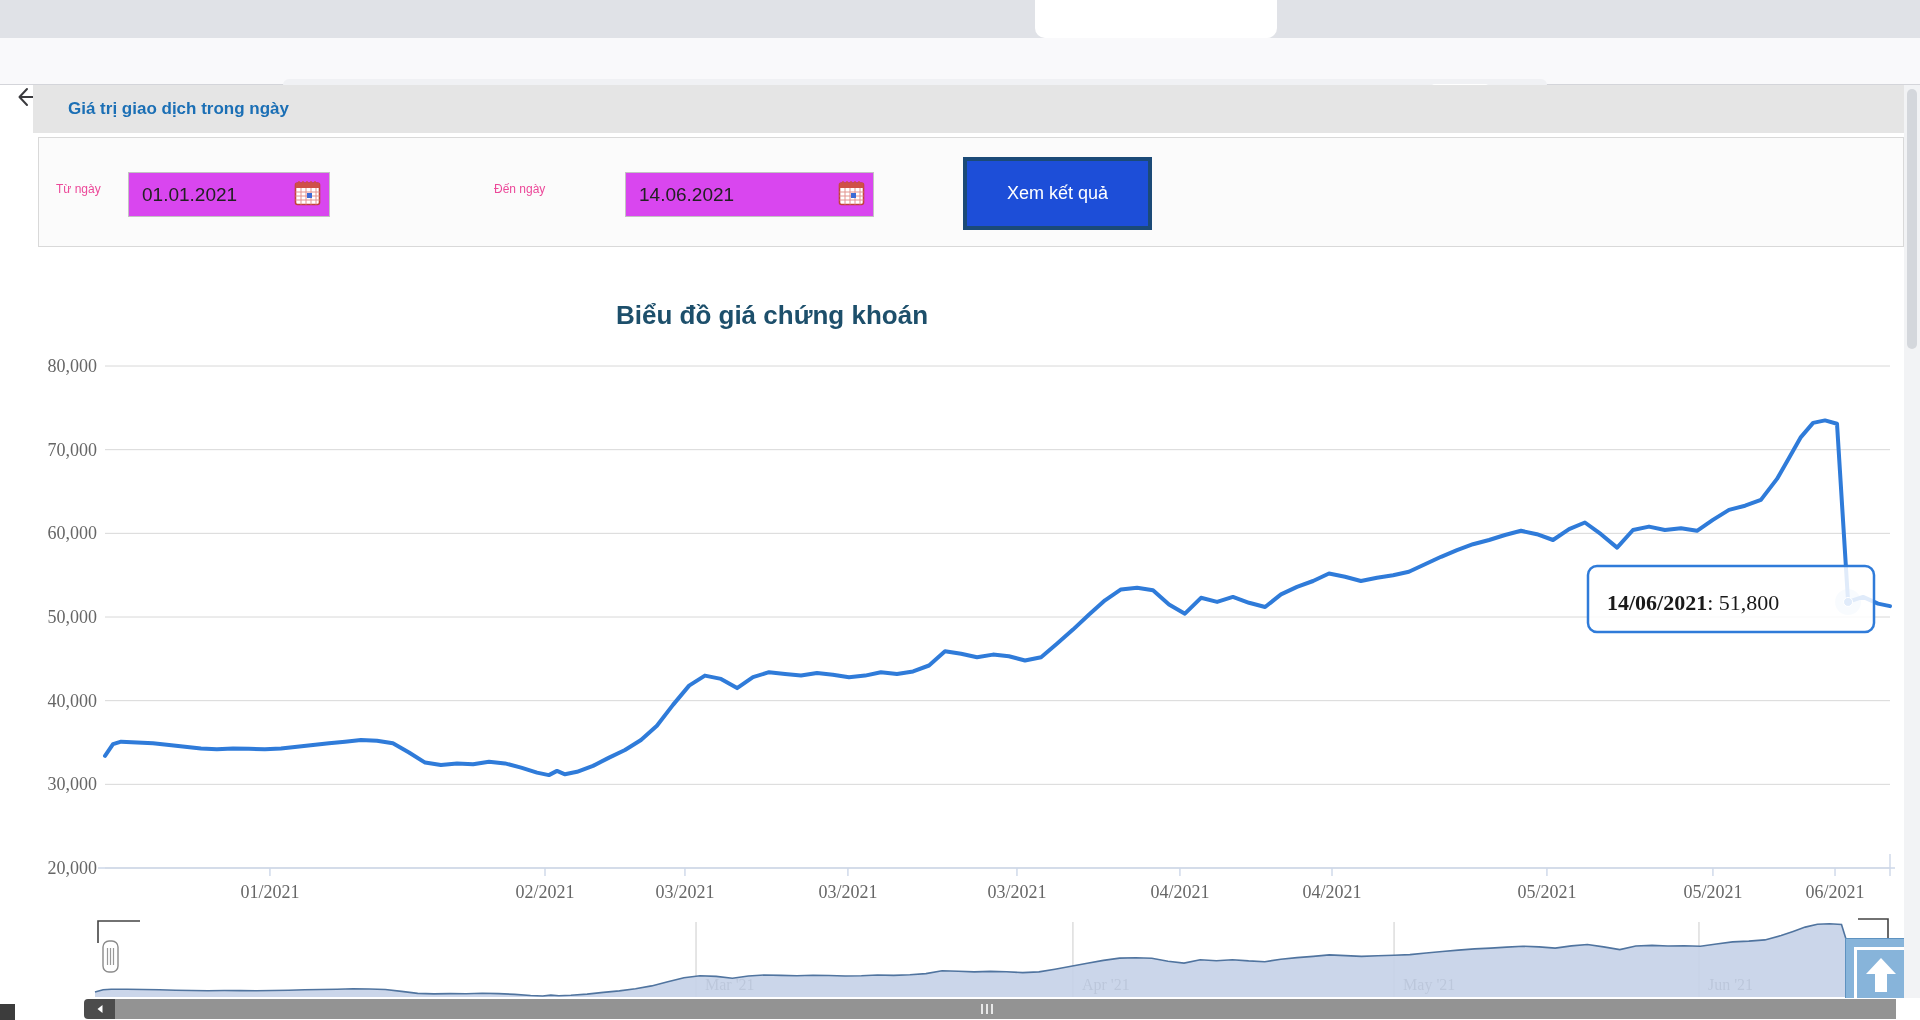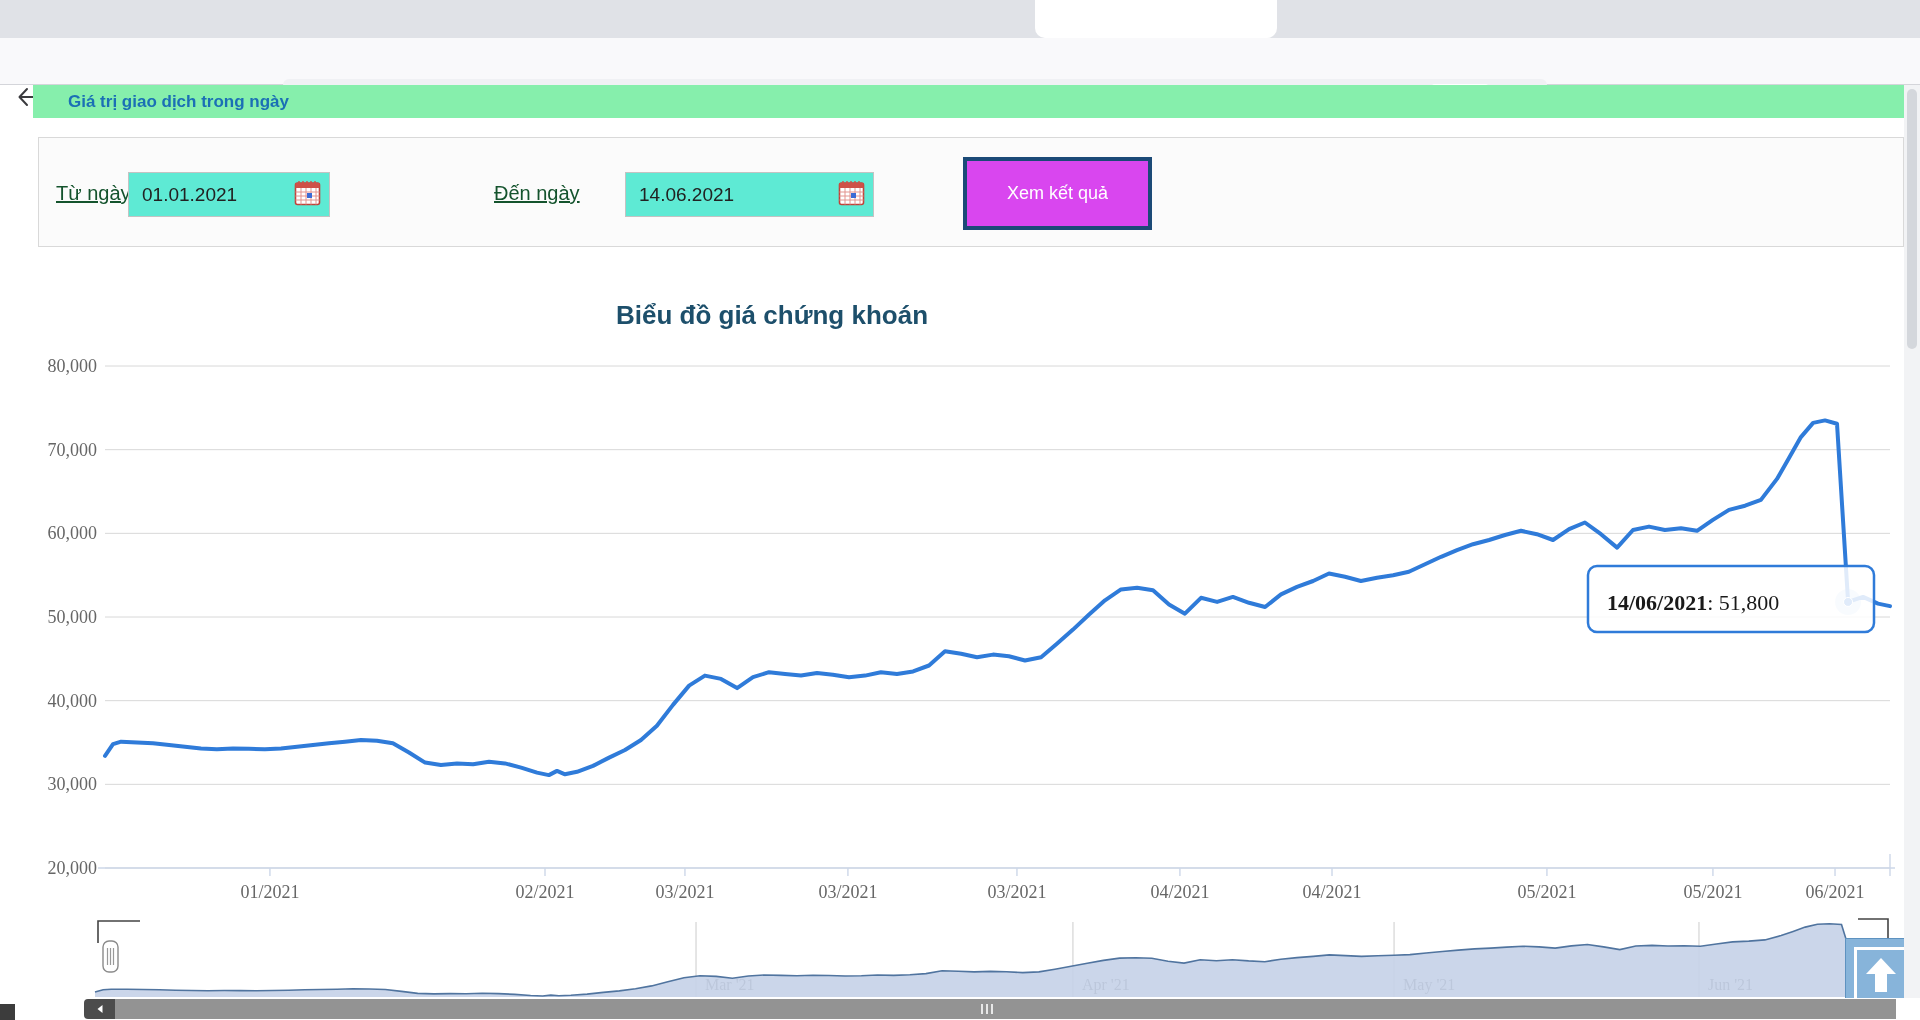--- a/index.html
+++ b/index.html
@@ -16,32 +16,32 @@
              align-items:center; justify-content:center; }
   #urlbar { position:absolute; left:283px; top:41px; width:1264px; height:36px;
             background:#f0f1f4; border-radius:6px; display:flex; align-items:center; }
   #url-text { font-size:17px; color:#5b5b66; white-space:nowrap; margin-left:10px; }
   #url-text .domain { color:#15141a; }
   #zoom-badge { position:absolute; right:58px; top:5px; background:#fff; border-radius:4px;
                 padding:3px 10px; font-size:15px; color:#15141a; }
   #star-wrap { position:absolute; right:14px; top:5px; }
 
   
-  #section-header { position:absolute; left:33px; top:85px; width:1871px; height:33px;
-                    background:#86efac; display:flex; align-items:center; }
+  #section-header { position:absolute; left:33px; top:85px; width:1871px; height:48px;
+                    background:#e5e5e5; display:flex; align-items:center; }
   #section-header span { color:#1b6fb5; font-weight:bold; font-size:17px; margin-left:35px; }
   #filter-panel { position:absolute; left:38px; top:137px; width:1866px; height:110px;
                   background:#fbfbfb; border:1px solid #d9d9d9; }
-  .form-label { position:absolute; top:182px; font-size:20px; color:#14532d;text-decoration:underline; }
-  .date-input { position:absolute; top:172px; height:45px; background:#5eead4;
+  .form-label { position:absolute; top:182px; font-size:12px; color:#ec4899; }
+  .date-input { position:absolute; top:172px; height:45px; background:#d946ef;
                 border:1px solid #c3c3c3; display:flex; align-items:center; }
   .date-input .val { font-size:19px; color:#222; margin-left:13px; flex:1; }
   .date-input .cal { margin-right:8px; }
   #submit-btn { position:absolute; left:963px; top:157px; width:189px; height:73px;
-                background:#d946ef; border:4px solid #1b4a77; color:#fff; font-size:18px;
+                background:#1d4ed8; border:4px solid #1b4a77; color:#fff; font-size:18px;
                 font-family:"Liberation Sans", sans-serif; cursor:pointer; }
 
   #chart-title { position:absolute; left:0; top:300px; width:1544px; text-align:center;
                  font-size:26px; font-weight:bold; color:#1d4f6b; }
   #chart-svg { position:absolute; left:0; top:340px; }
 
   
   #h-scrollbar { position:absolute; left:0; top:998px; width:1920px; height:22px; background:#fff; }
   #sb-corner { position:absolute; left:0; top:6px; width:15px; height:16px; background:#3c3c3c; }
   #sb-left-btn { position:absolute; left:84px; top:1px; width:31px; height:20px; background:#4c4c4c;

